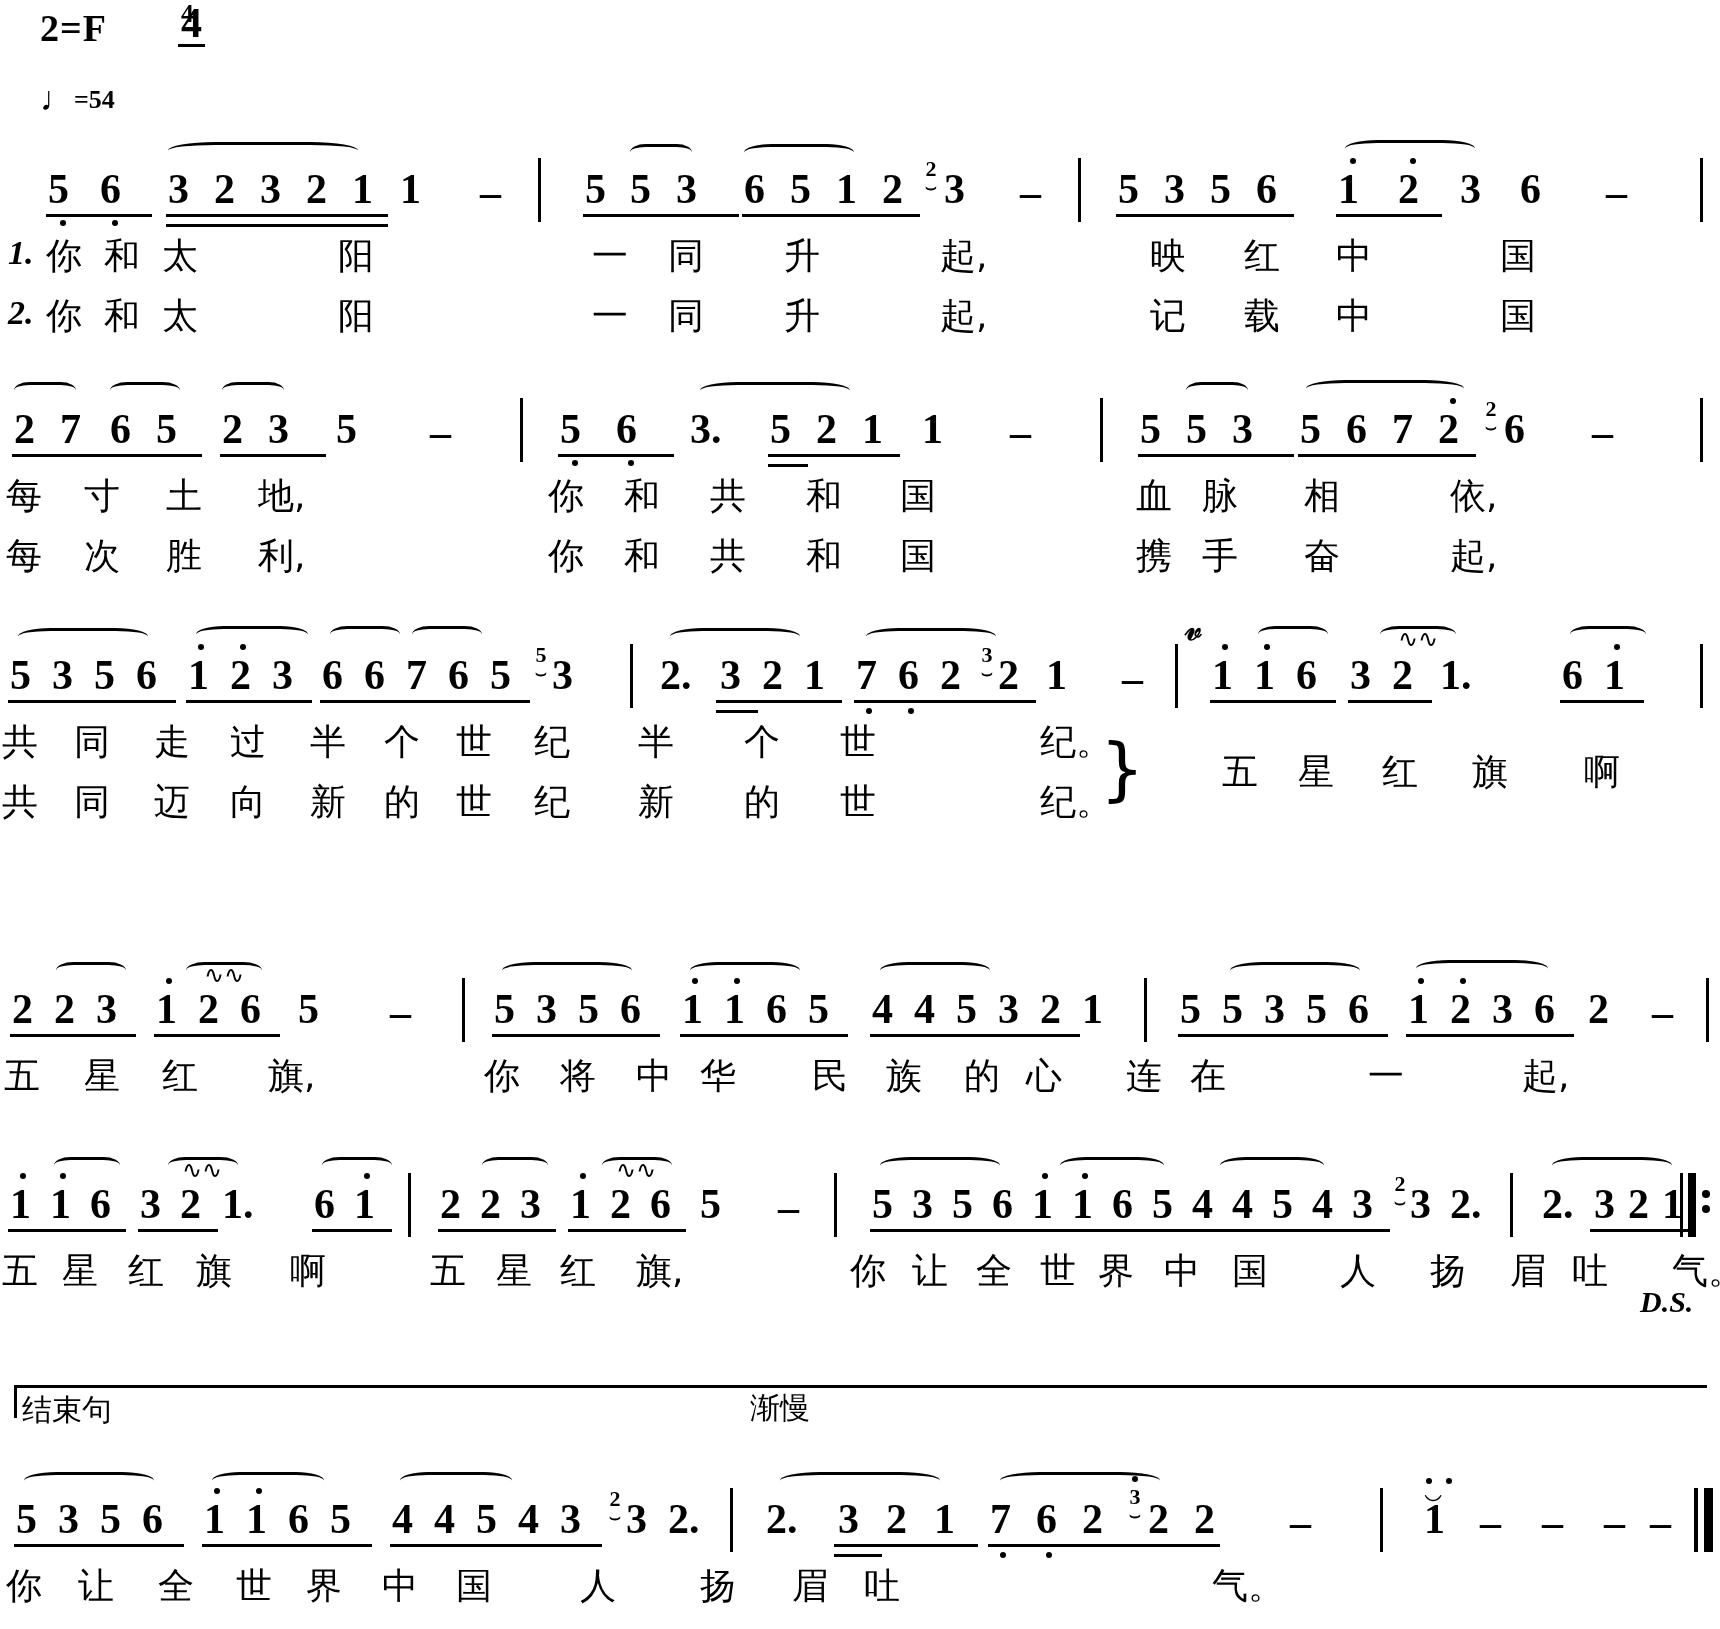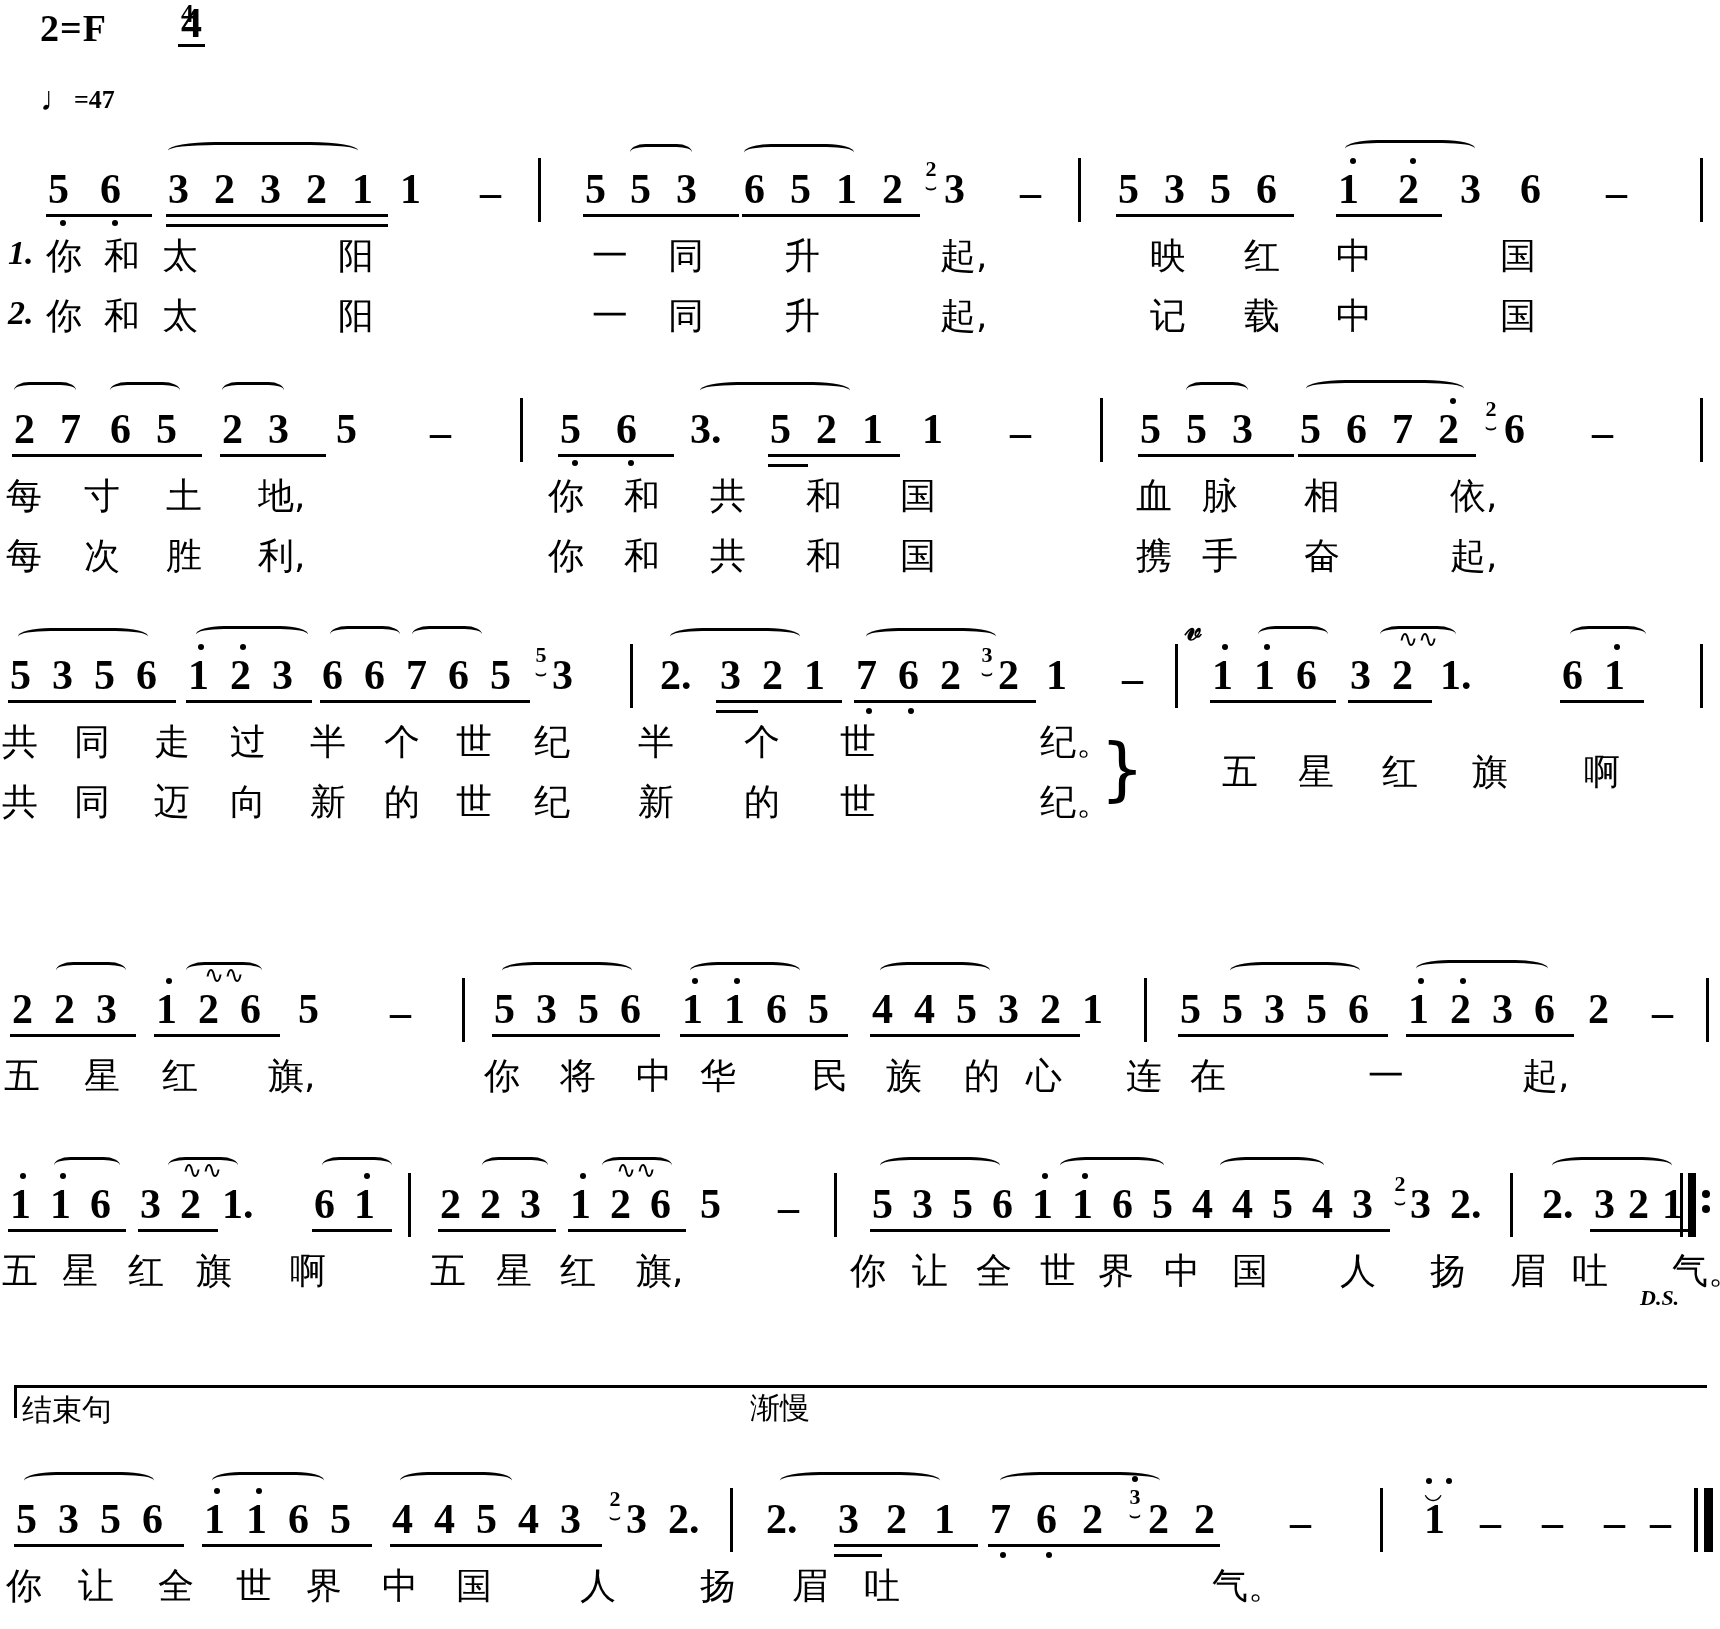--- a/index.html
+++ b/index.html
@@ -122,21 +122,21 @@
   .label-cn {
     position: absolute;
     font-family: "DejaVu Sans", sans-serif;
     font-size: 30px;
   }
   .ds {
     position: absolute;
     font-family: "Liberation Serif", serif;
     font-style: italic;
     font-weight: bold;
-    font-size: 22px;
+    font-size: 30px;
   }
   .segno {
     position: absolute;
     font-size: 34px;
     font-weight: bold;
   }
   .versenum {
     position: absolute;
     font-family: "Liberation Serif", serif;
     font-style: italic;
@@ -158,21 +158,21 @@
 
 <div class="sheet">
 
   <div class="header">
     <div class="key-sig">2=F</div>
     <div class="time-sig">
       <span class="num">4</span>
       <span class="den">4</span>
     </div>
     <div class="tempo">
-      <span class="q">♩</span><span>=47</span>
+      <span class="q">♩</span><span>=54</span>
     </div>
   </div>
 
   <div class="system" style="top:140px;height:215px;">
 
     <div style="position:absolute;left:0;top:0;height:90px;width:1720px;">
 
       <span class="num" style="left:48px;top:28px;">5</span>
       <span class="dotdn" style="left:60px;top:80px;"></span>
       <span class="num" style="left:100px;top:28px;">6</span>

